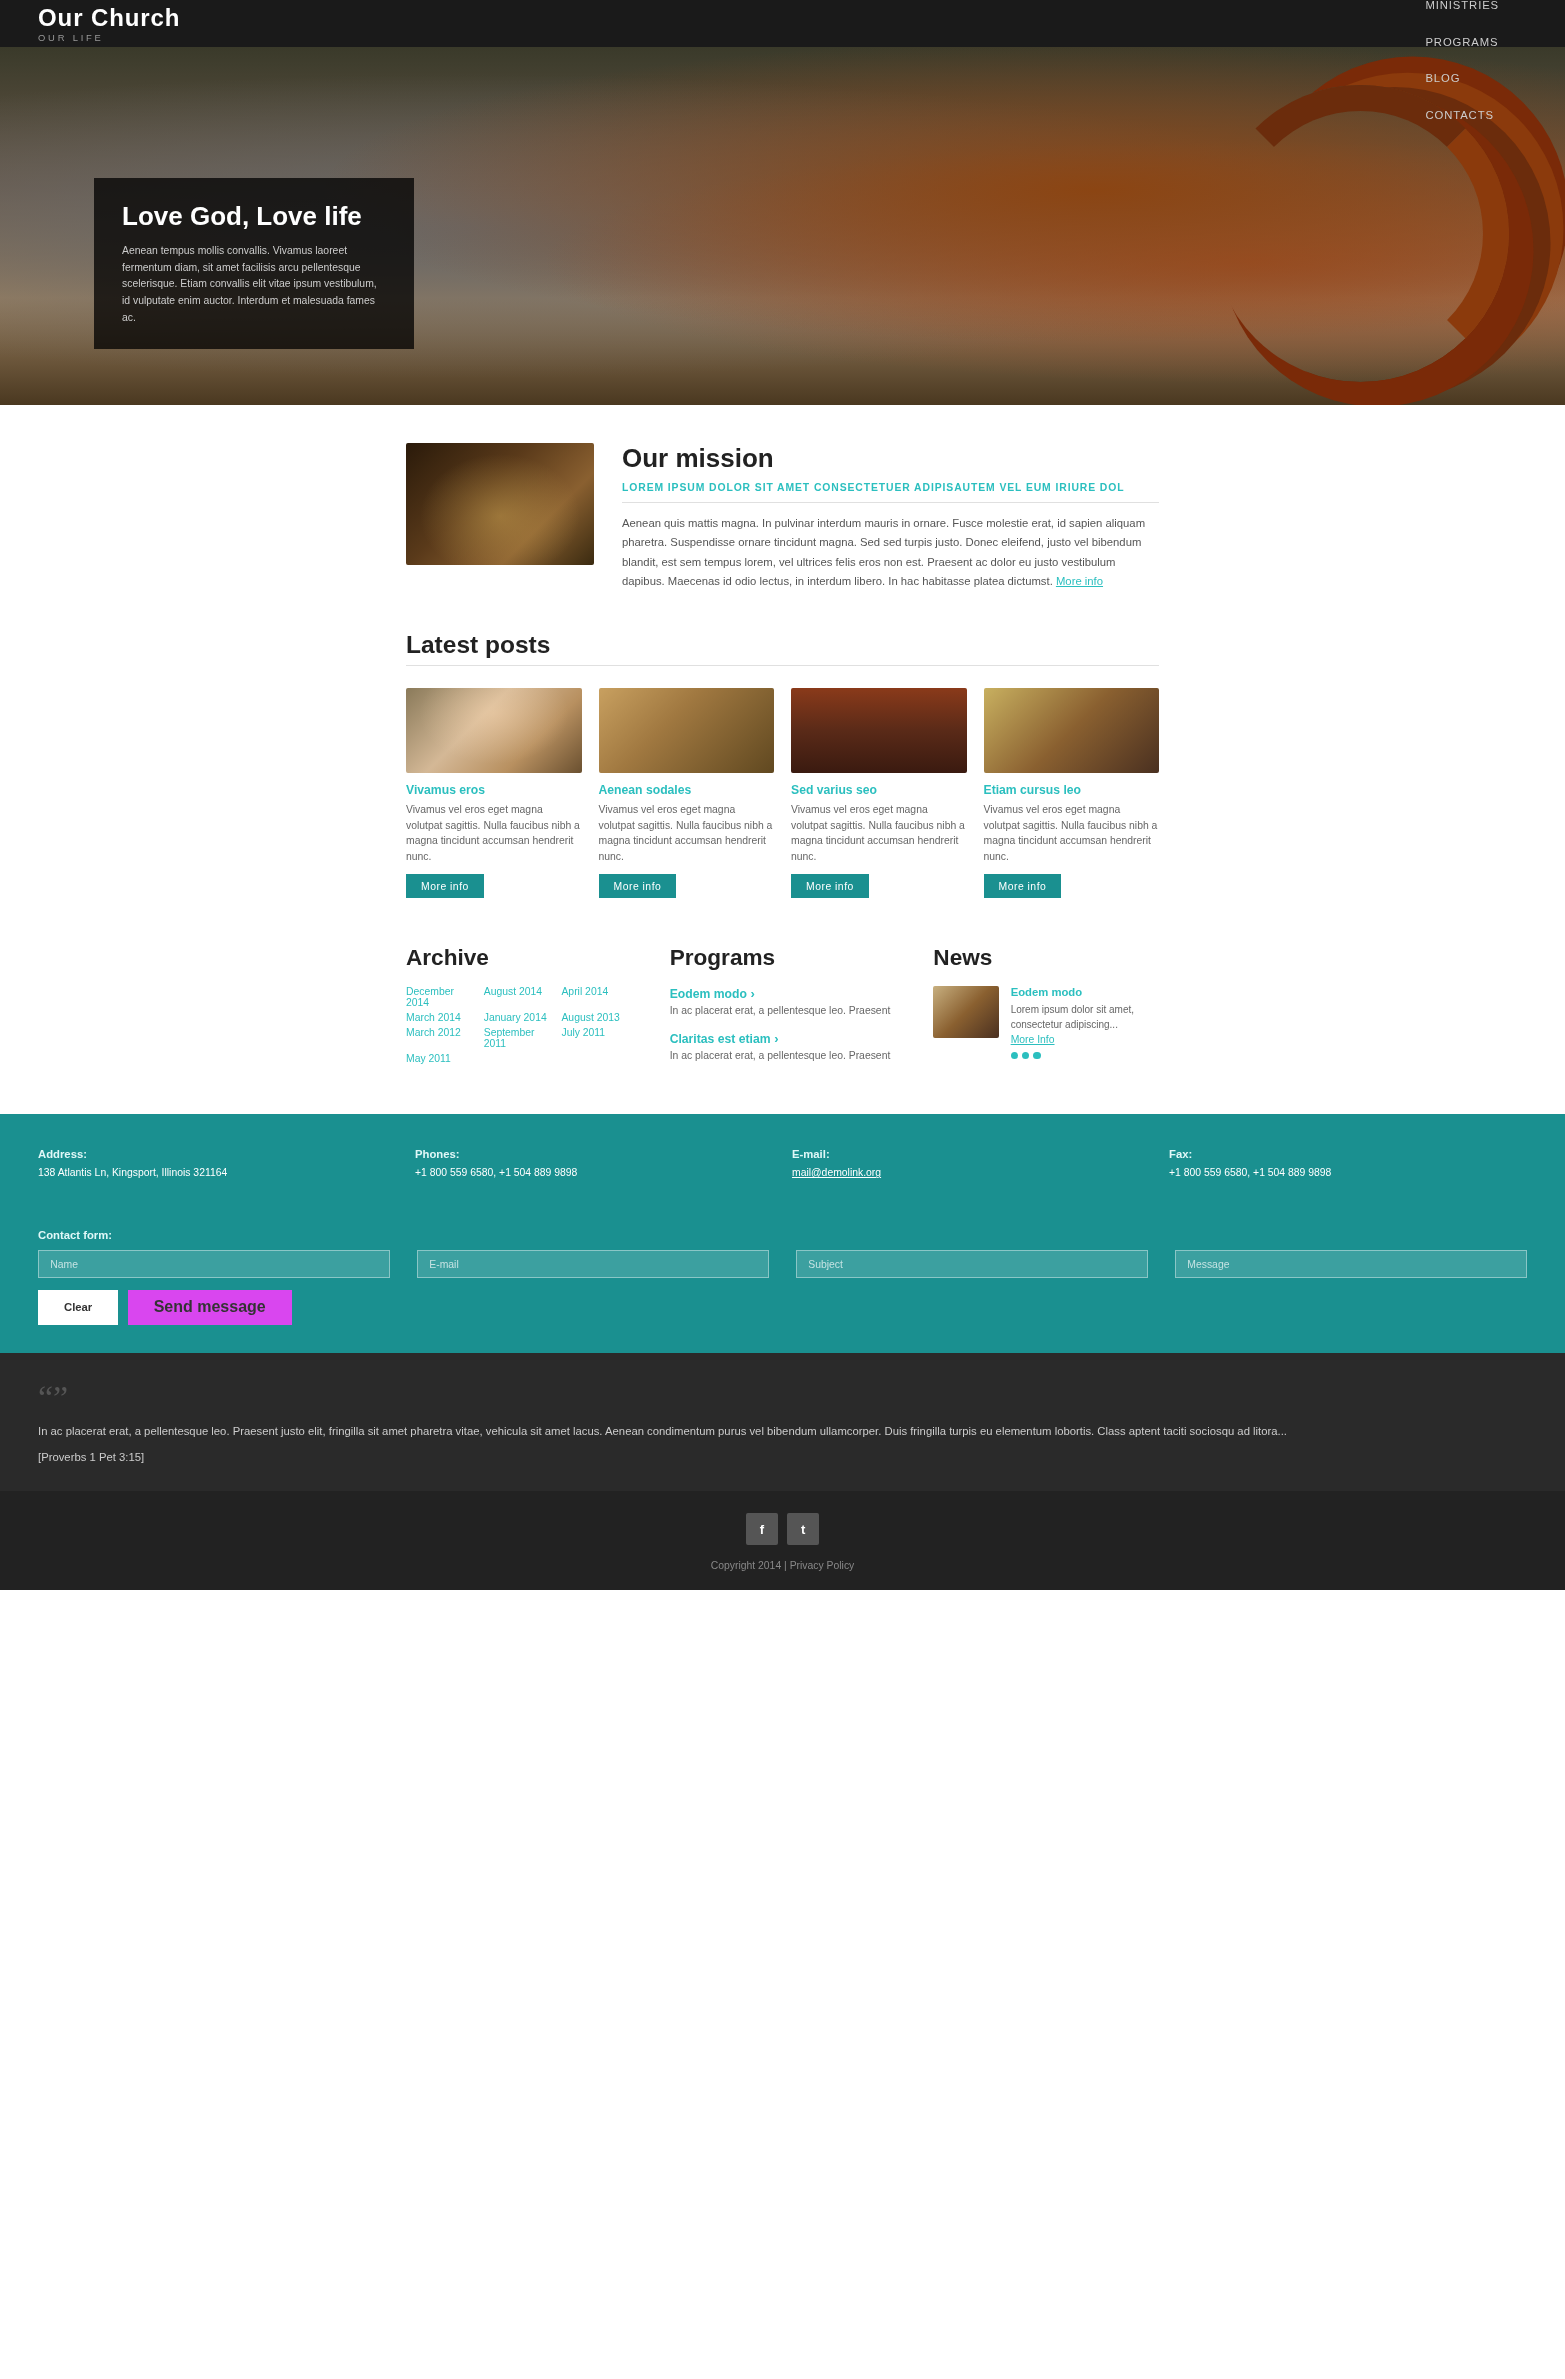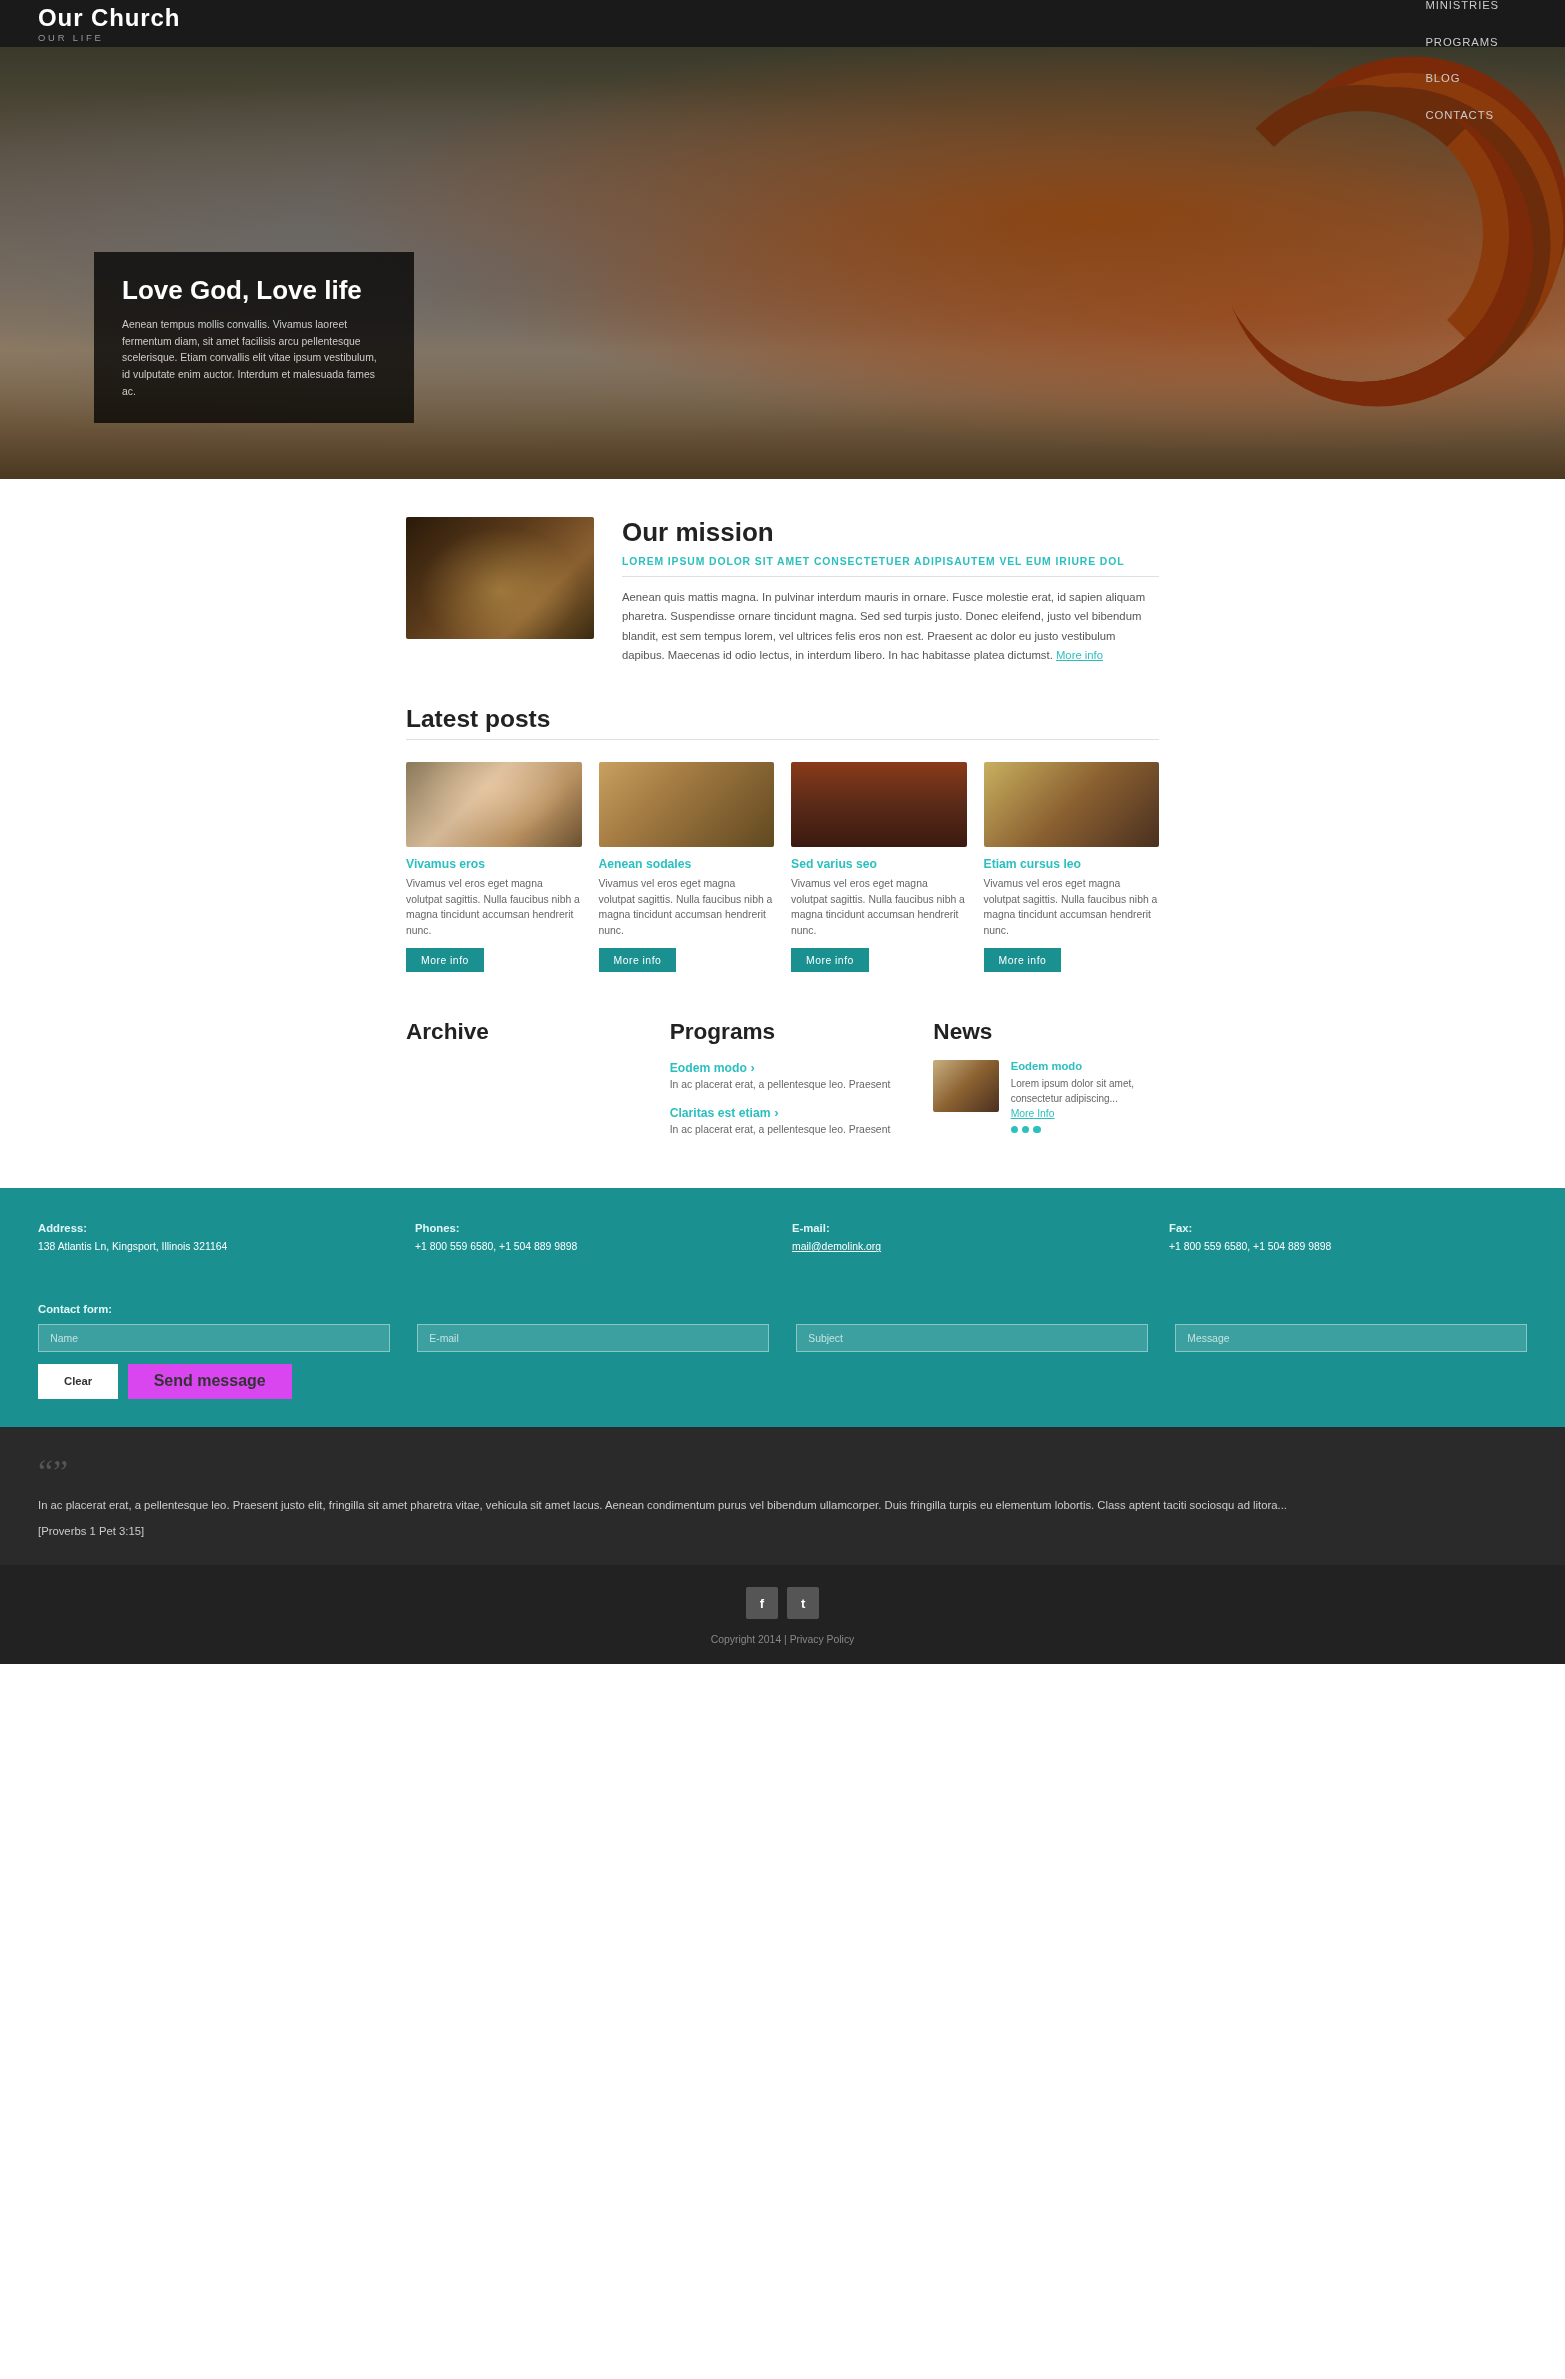--- a/index.html
+++ b/index.html
@@ -45,21 +45,21 @@
       text-transform: uppercase;
       letter-spacing: 0.9px;
     }
     .nav-links li a.active {
       color: #2bbfbf;
     }
 
     
     .hero {
       position: relative;
-      height: 432px;
+      height: 358px;
       overflow: hidden;
       background: linear-gradient(135deg, #5a4a3a 0%, #8a6a4a 30%, #c8a87a 50%, #4a3a2a 80%, #2a2a2a 100%);
     }
     .hero-bg {
       position: absolute;
       inset: 0;
       background:
         radial-gradient(ellipse at 70% 40%, #8b4513 0%, transparent 50%),
         radial-gradient(ellipse at 80% 60%, #a0522d 0%, transparent 40%),
         radial-gradient(ellipse at 30% 50%, #696969 0%, transparent 60%),
@@ -521,20 +521,32 @@
         <button class="btn-more">More info</button>
       </div>
 
     </div>
   </section>
 
   <div class="three-col">
 
     <div>
       <h2 class="col-title">Archive</h2>
+      <div class="archive-links">
+        <a href="#">December 2014</a>
+        <a href="#">August 2014</a>
+        <a href="#">April 2014</a>
+        <a href="#">March 2014</a>
+        <a href="#">January 2014</a>
+        <a href="#">August 2013</a>
+        <a href="#">March 2012</a>
+        <a href="#">September 2011</a>
+        <a href="#">July 2011</a>
+        <a href="#">May 2011</a>
+      </div>
     </div>
 
     <div>
       <h2 class="col-title">Programs</h2>
       <div class="program-item">
         <div class="program-title">Eodem modo</div>
         <div class="program-desc">In ac placerat erat, a pellentesque leo. Praesent</div>
       </div>
       <div class="program-item">
         <div class="program-title">Claritas est etiam</div>

